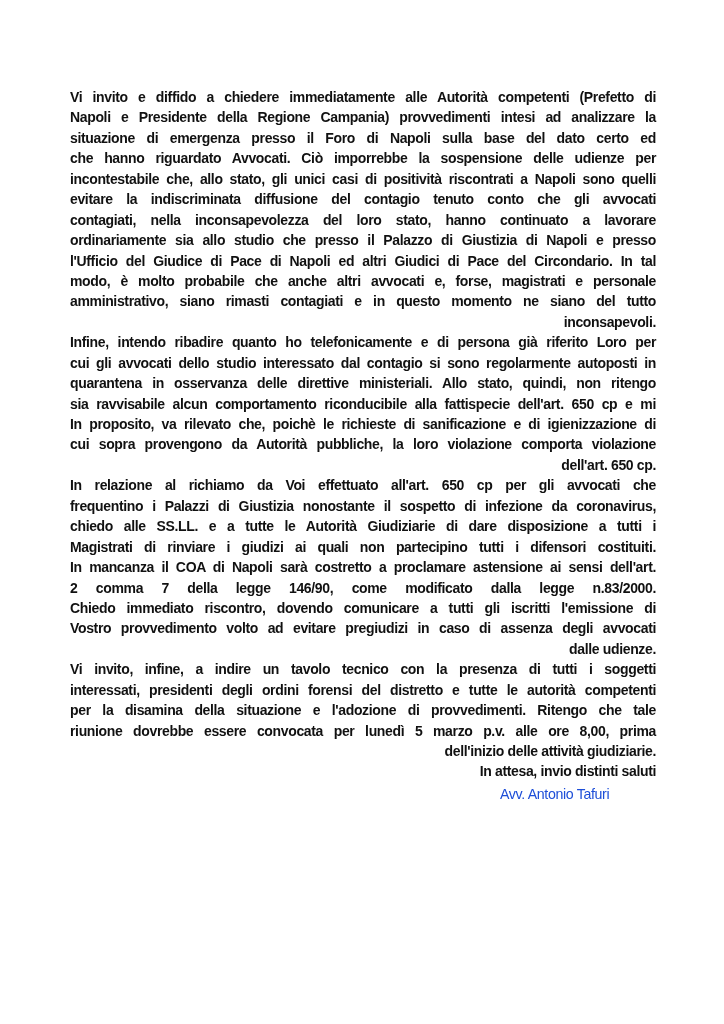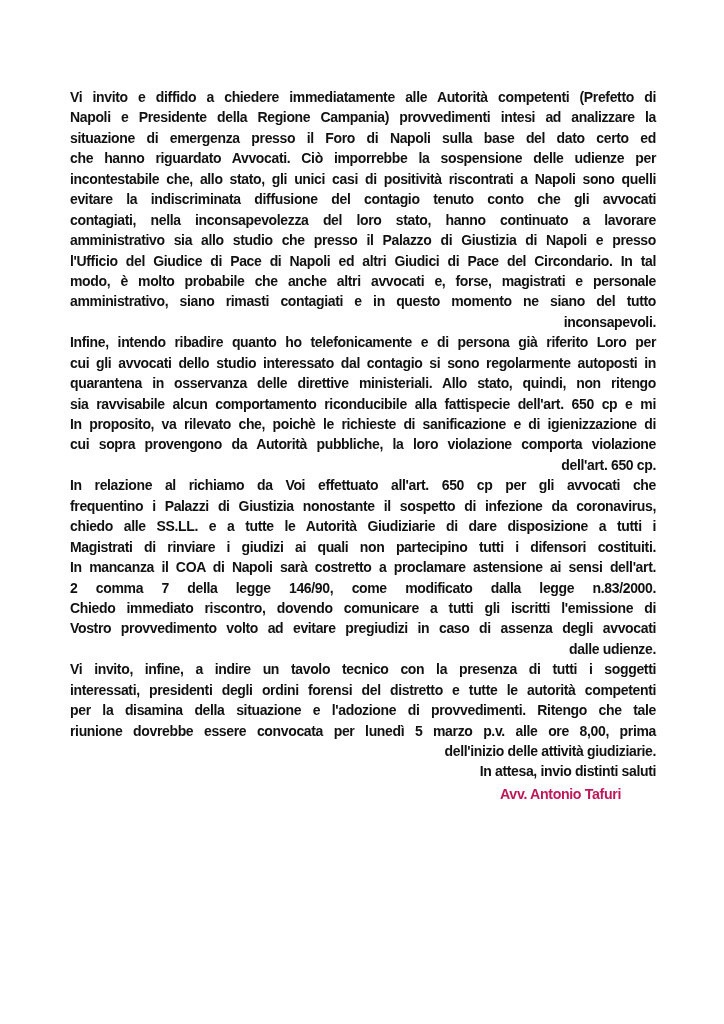--- a/index.html
+++ b/index.html
@@ -42,41 +42,41 @@
     text-align-last: justify;
   }
   .line.left {
     text-align: right;
   }
   .signature {
     position: absolute;
     left: 500px;
     top: 786px;
     font-family: "Liberation Sans", sans-serif;
-    font-weight: bold;
+    font-weight: normal;
     font-size: 14.2px;
     letter-spacing: -0.35px;
-    color: #be185d;
+    color: #1d4ed8;
     white-space: nowrap;
   }
 </style>
 </head>
 <body>
 
 <div class="page">
   <div class="body-text">
 
     <span class="line just">Vi invito e diffido a chiedere immediatamente alle Autorità competenti (Prefetto di</span>
     <span class="line just">Napoli e Presidente della Regione Campania) provvedimenti intesi ad analizzare la</span>
     <span class="line just">situazione di emergenza presso il Foro di Napoli sulla base del dato certo ed</span>
     <span class="line just">che hanno riguardato Avvocati. Ciò imporrebbe la sospensione delle udienze per</span>
     <span class="line just">incontestabile che, allo stato, gli unici casi di positività riscontrati a Napoli sono quelli</span>
     <span class="line just">evitare la indiscriminata diffusione del contagio tenuto conto che gli avvocati</span>
     <span class="line just">contagiati, nella inconsapevolezza del loro stato, hanno continuato a lavorare</span>
-    <span class="line just">amministrativo sia allo studio che presso il Palazzo di Giustizia di Napoli e presso</span>
+    <span class="line just">ordinariamente sia allo studio che presso il Palazzo di Giustizia di Napoli e presso</span>
     <span class="line just">l'Ufficio del Giudice di Pace di Napoli ed altri Giudici di Pace del Circondario. In tal</span>
     <span class="line just">modo, è molto probabile che anche altri avvocati e, forse, magistrati e personale</span>
     <span class="line just">amministrativo, siano rimasti contagiati e in questo momento ne siano del tutto</span>
     <span class="line left">inconsapevoli.</span>
 
     <span class="line just">Infine, intendo ribadire quanto ho telefonicamente e di persona già riferito Loro per</span>
     <span class="line just">cui gli avvocati dello studio interessato dal contagio si sono regolarmente autoposti in</span>
     <span class="line just">quarantena in osservanza delle direttive ministeriali. Allo stato, quindi, non ritengo</span>
     <span class="line just">sia ravvisabile alcun comportamento riconducibile alla fattispecie dell'art. 650 cp e mi</span>
     <span class="line just">In proposito, va rilevato che, poichè le richieste di sanificazione e di igienizzazione di</span>

